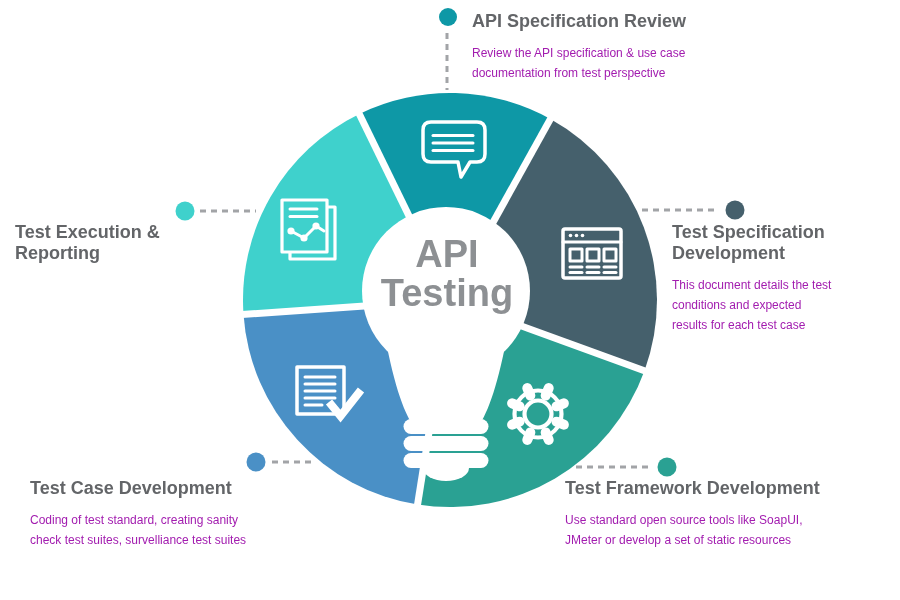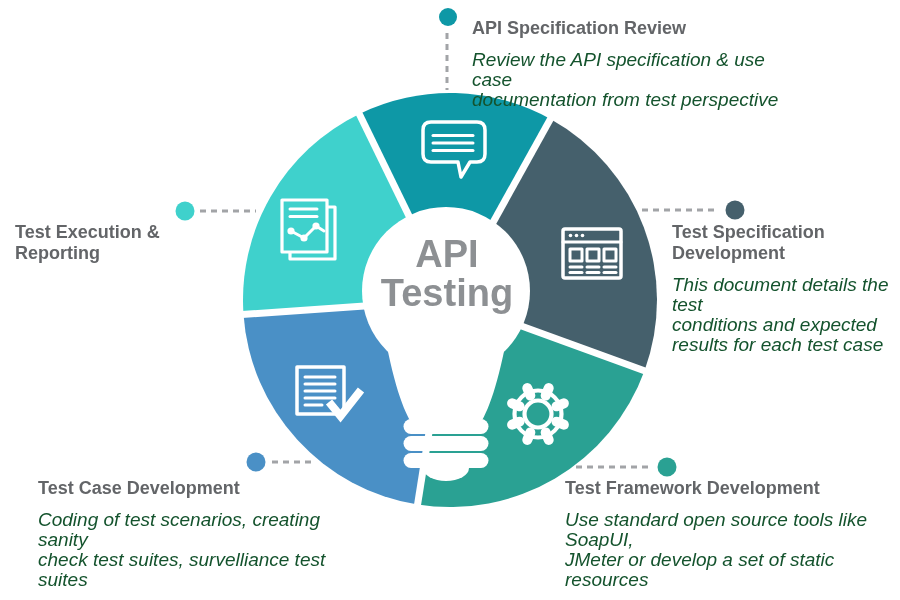--- a/index.html
+++ b/index.html
@@ -8,27 +8,27 @@
     font-family:"Liberation Sans", sans-serif; overflow:hidden;
   }
   svg.diagram { position:absolute; left:0; top:0; }
 
   .callout { position:absolute; }
   .callout .title {
     font-weight:bold; font-size:18px; line-height:21px;
     color:#636568; white-space:pre-line;
   }
   .callout .desc {
-    margin-top:11px; font-size:19px; line-height:20px;
-    color:#14532d; white-space:pre-line;font-style:italic;
+    margin-top:11px; font-size:12px; line-height:20px;
+    color:#a21caf; white-space:pre-line;
   }
-  .c0 { left:472px; top:18px;  width:330px; }
+  .c0 { left:472px; top:11px;  width:330px; }
   .c1 { left:672px; top:222px; width:235px; }
   .c2 { left:565px; top:478px; width:340px; }
-  .c3 { left:30px;  top:478px; width:330px;margin-left:8px; }
+  .c3 { left:30px;  top:478px; width:330px; }
   .c4 { left:15px;  top:222px; width:220px; }
 
   .dash { stroke:#a2a4a7; stroke-width:3; stroke-dasharray:6 5; fill:none; }
   .gapline { stroke:#ffffff; stroke-width:7; stroke-linecap:butt; }
 
   .icon-stroke { fill:none; stroke:#ffffff; stroke-width:3.5; stroke-linecap:round; stroke-linejoin:round; }
   .icon-thin   { fill:none; stroke:#ffffff; stroke-width:3;   stroke-linecap:round; stroke-linejoin:round; }
   .icon-fill   { fill:#ffffff; stroke:none; }
   .icon-page   { stroke:#ffffff; stroke-width:3.2; stroke-linejoin:round; }
   .gear-tooth  { stroke:#ffffff; stroke-width:10; stroke-linecap:round; }
@@ -160,21 +160,21 @@
   </div>
 
   <div class="callout c2">
     <div class="title">Test Framework Development</div>
     <div class="desc">Use standard open source tools like SoapUI,
 JMeter or develop a set of static resources</div>
   </div>
 
   <div class="callout c3">
     <div class="title">Test Case Development</div>
-    <div class="desc">Coding of test scenarios, creating sanity
+    <div class="desc">Coding of test standard, creating sanity
 check test suites, survelliance test suites</div>
   </div>
 
   <div class="callout c4">
     <div class="title">Test Execution &amp;
 Reporting</div>
   </div>
 
 </div>
 

